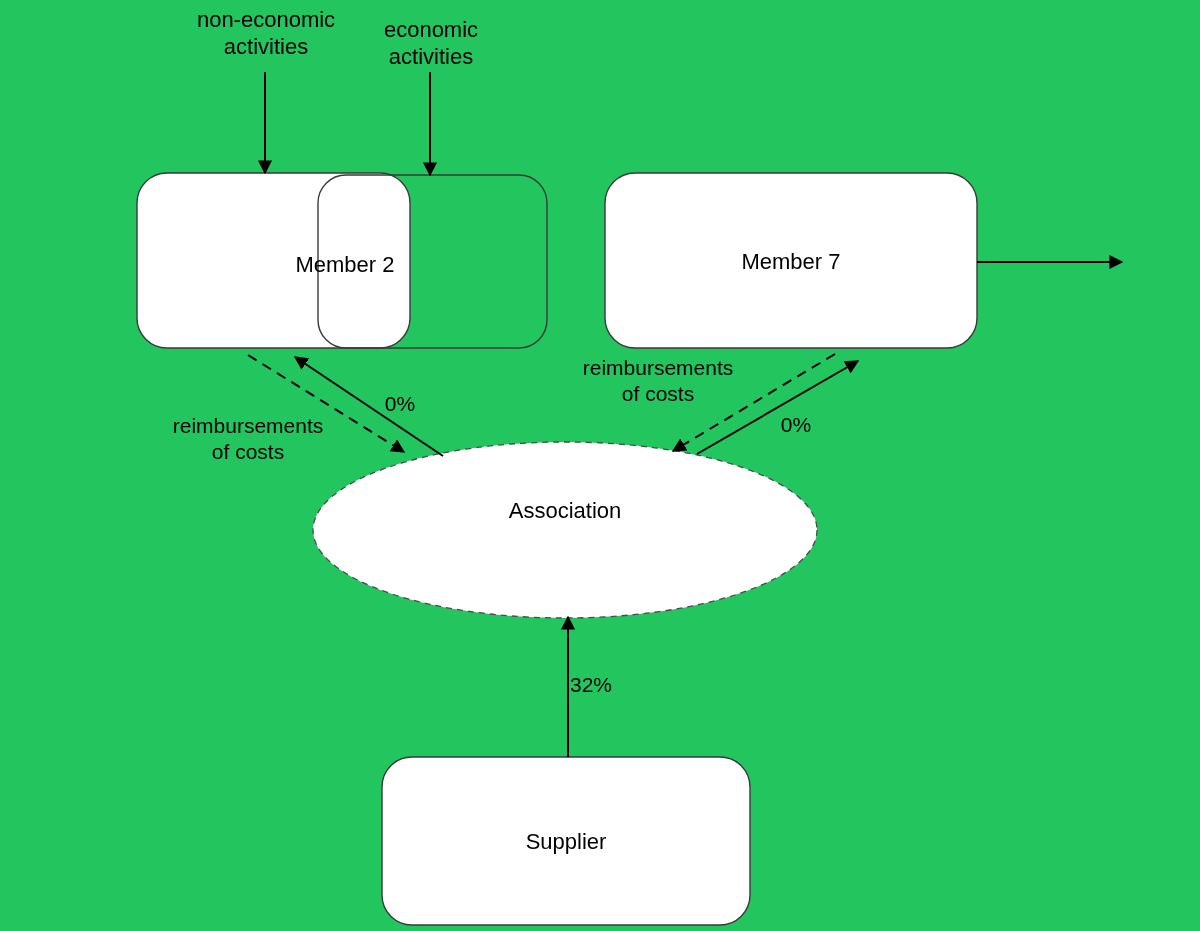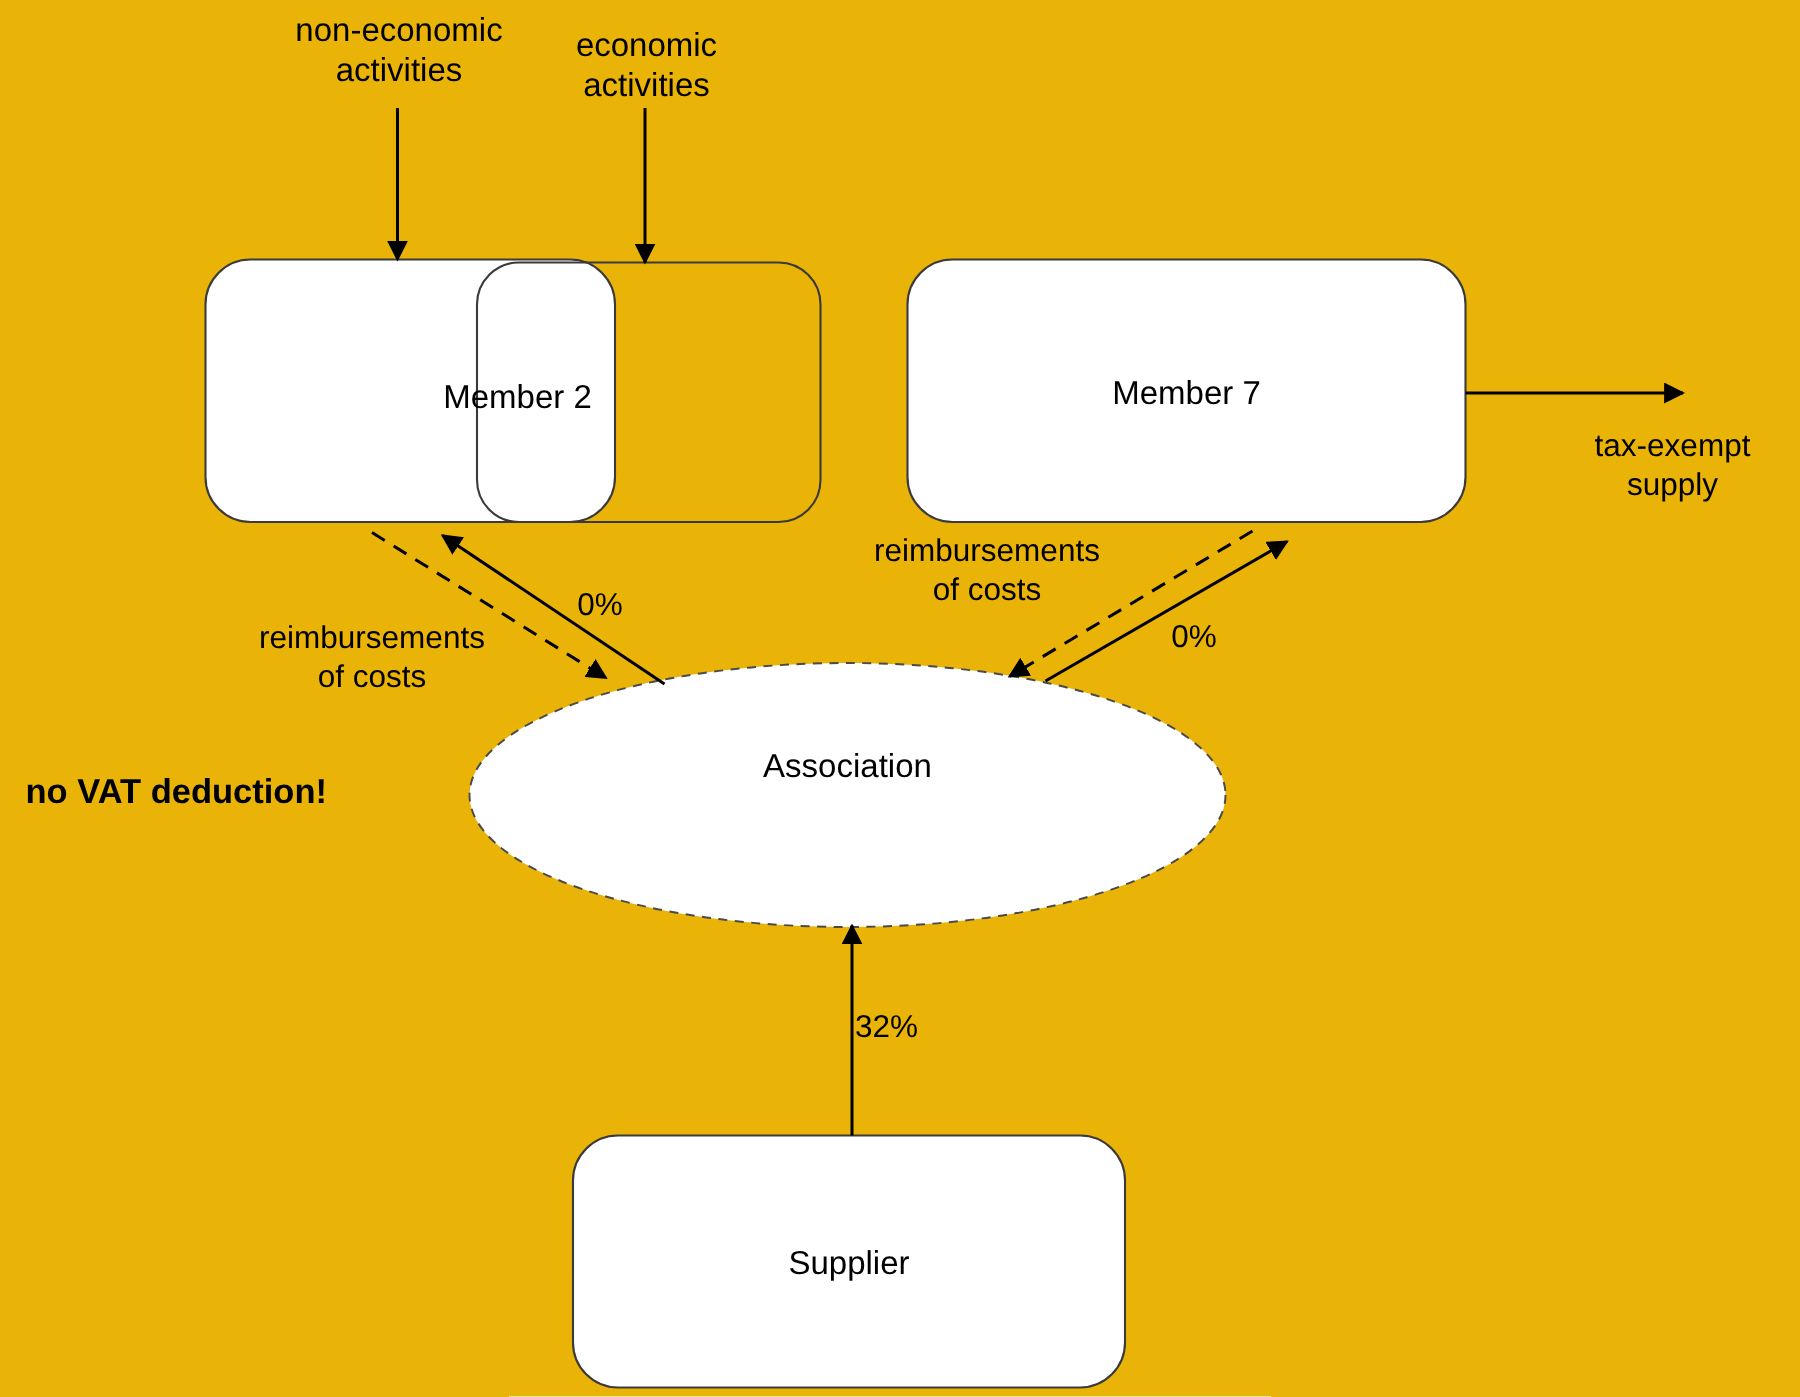--- a/index.html
+++ b/index.html
@@ -4,21 +4,21 @@
 <style>
   html, body {
     margin: 0;
     padding: 0;
     background: #ffffff;
   }
   #diagram-root {
     position: relative;
     width: 1200px;
     height: 931px;
-    background: #eab308;
+    background: #22c55e;
     font-family: "Liberation Sans", sans-serif;
     overflow: hidden;
   }
   svg.layer {
     position: absolute;
     top: 0;
     left: 0;
     width: 1200px;
     height: 931px;
   }
@@ -114,36 +114,31 @@
   </div>
 
   <div class="node-label" style="left:265px; top:252px; width:160px;">Member 2</div>
 
   <div class="node-label" style="left:711px; top:249px; width:160px;">Member 7</div>
 
   <div class="node-label" style="left:485px; top:498px; width:160px;">Association</div>
 
   <div class="node-label" style="left:486px; top:829px; width:160px;">Supplier</div>
 
-  <div class="edge-label" style="left:1046px; top:285px; width:138px;">
-    <div>tax-exempt</div>
-    <div>supply</div>
-  </div>
 
   <div class="edge-label" style="left:160px; top:413px; width:176px;">
     <div>reimbursements</div>
     <div>of costs</div>
   </div>
 
   <div class="edge-label" style="left:370px; top:391px; width:60px;">0%</div>
 
   <div class="edge-label" style="left:570px; top:355px; width:176px;">
     <div>reimbursements</div>
     <div>of costs</div>
   </div>
 
   <div class="edge-label" style="left:766px; top:412px; width:60px;">0%</div>
 
   <div class="edge-label" style="left:570px; top:672px; width:62px; text-align:left;">32%</div>
 
-  <div class="note-label" style="left:17px; top:514px;">no VAT deduction!</div>
 
 </div>
 
 </body></html>

